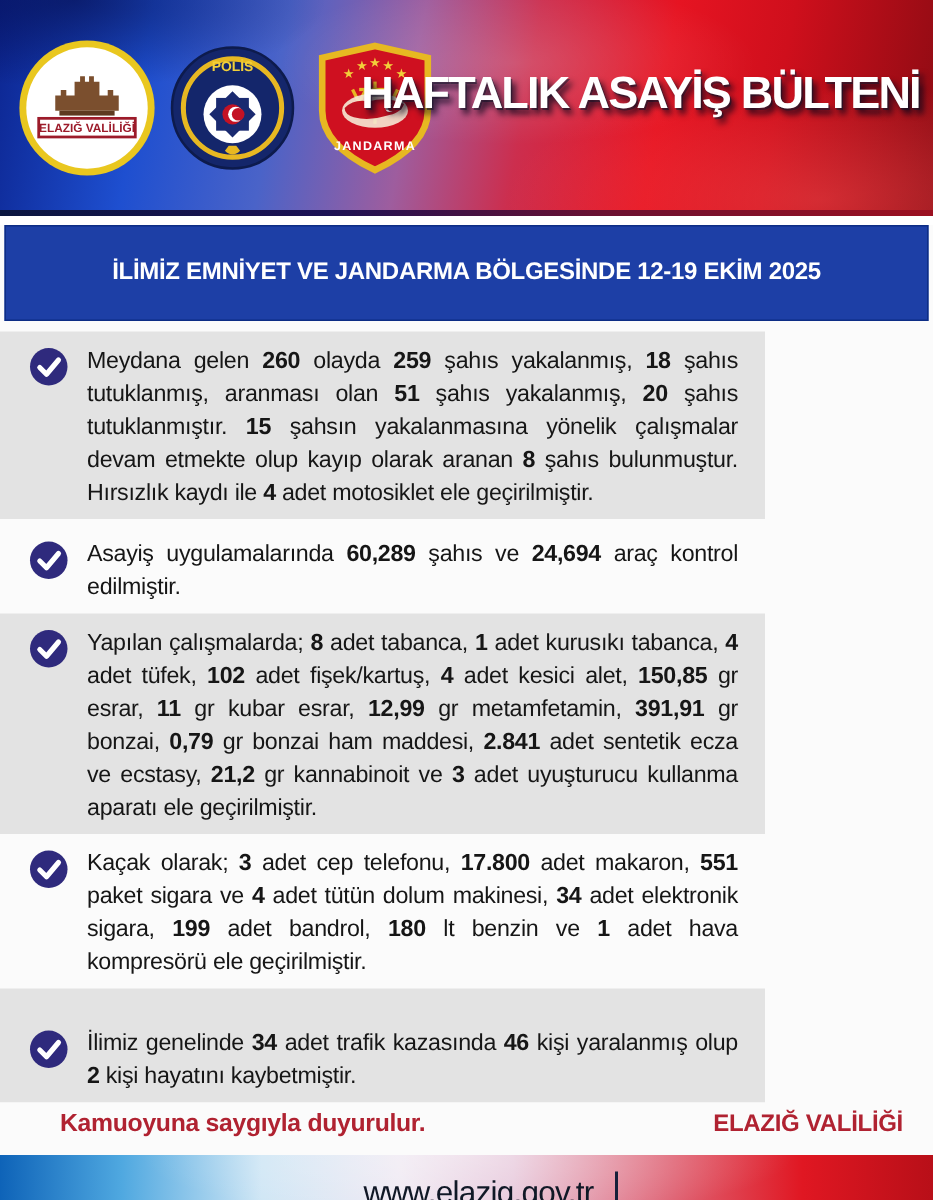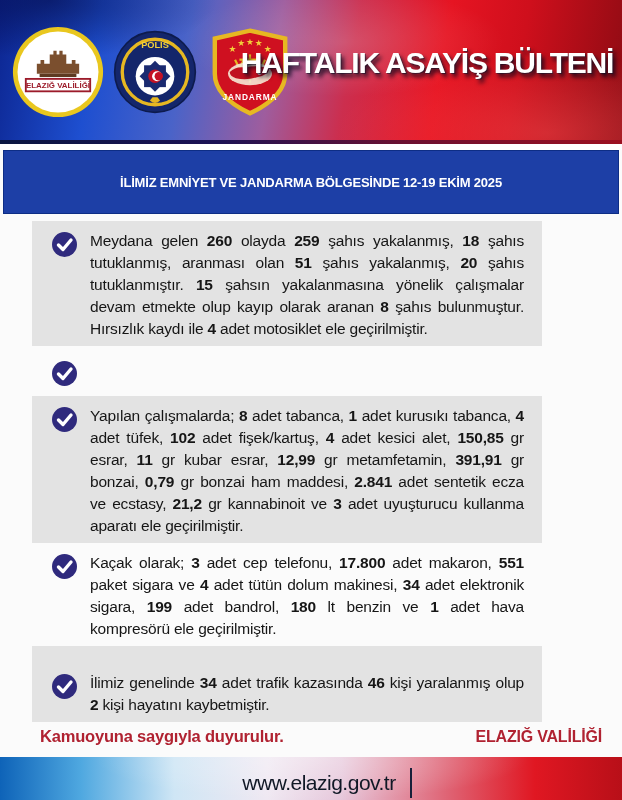--- a/index.html
+++ b/index.html
@@ -35,26 +35,26 @@
   .header-strip{width:622px;height:4px;
     background:linear-gradient(90deg,#0a1640 0%,#1c1255 35%,#6b1030 65%,#9c1020 100%);}
   .white-gap-sm{width:622px;height:6px;background:#fff;}
 
   
   .subtitle-bar{
     width:616px;margin:0 3px;height:64px;background:var(--bar-blue);
     border:1px solid #0d2d85;display:flex;flex-direction:column;justify-content:center;
     text-align:center;color:#fff;font-weight:bold;
   }
-  .subtitle-line1{font-size:13px;letter-spacing:-0.2px;white-space:nowrap;}
+  .subtitle-line1{font-size:16px;letter-spacing:-0.2px;white-space:nowrap;}
   .subtitle-line2{font-size:19px;letter-spacing:-0.2px;margin-top:4px;}
   .white-gap{width:622px;height:7px;background:var(--band-white);}
 
   
-  .bulletin-list{width:510px;margin-left:32px;}
+  .bulletin-list{width:510px;}
   .bullet-row{display:flex;align-items:flex-start;padding:9px 18px 6px 14px;}
   .bullet-row.shade-gray{background:var(--band-gray);}
   .bullet-row.shade-white{background:var(--band-white);}
   .bullet-row:nth-of-type(1){min-height:97px;}
   .bullet-row:nth-of-type(2){min-height:50px;padding-top:13px;}
   .bullet-row:nth-of-type(3){min-height:130px;}
   .bullet-row:nth-of-type(4){min-height:90px;justify-content:flex-end;}
   .bullet-row:nth-of-type(5){min-height:60px;padding-top:26px;}
   .bullet-row:nth-of-type(6){min-height:65px;padding-top:13px;}
   .check{
@@ -165,20 +165,21 @@
       </span>
       <p class="bullet-text"><span>Meydana gelen </span><b>260</b><span> olayda </span><b>259</b><span> şahıs yakalanmış, </span><b>18</b><span> şahıs tutuklanmış, aranması olan </span><b>51</b><span> şahıs yakalanmış, </span><b>20</b><span> şahıs tutuklanmıştır. </span><b>15</b><span> şahsın yakalanmasına yönelik çalışmalar devam etmekte olup kayıp olarak aranan </span><b>8</b><span> şahıs bulunmuştur. Hırsızlık kaydı ile </span><b>4</b><span> adet motosiklet ele geçirilmiştir.</span></p>
     </div>
 
     <div class="bullet-row shade-white">
       <span class="check">
         <svg viewBox="0 0 25 25">
           <path d="M6.5 13 L11 17.5 L19 8" fill="none" stroke="#ffffff" stroke-width="3.4" stroke-linecap="round" stroke-linejoin="round"></path>
         </svg>
       </span>
+      <p class="bullet-text"><span>Asayiş uygulamalarında </span><b>60,289</b><span> şahıs ve </span><b>24,694</b><span> araç kontrol edilmiştir.</span></p>
     </div>
 
     <div class="bullet-row shade-gray">
       <span class="check">
         <svg viewBox="0 0 25 25">
           <path d="M6.5 13 L11 17.5 L19 8" fill="none" stroke="#ffffff" stroke-width="3.4" stroke-linecap="round" stroke-linejoin="round"></path>
         </svg>
       </span>
       <p class="bullet-text"><span>Yapılan çalışmalarda; </span><b>8</b><span> adet tabanca, </span><b>1</b><span> adet kurusıkı tabanca, </span><b>4</b><span> adet tüfek, </span><b>102</b><span> adet fişek/kartuş, </span><b>4</b><span> adet kesici alet, </span><b>150,85</b><span> gr esrar, </span><b>11</b><span> gr kubar esrar, </span><b>12,99</b><span> gr metamfetamin, </span><b>391,91</b><span> gr bonzai, </span><b>0,79</b><span> gr bonzai ham maddesi, </span><b>2.841</b><span> adet sentetik ecza ve ecstasy, </span><b>21,2</b><span> gr kannabinoit ve </span><b>3</b><span> adet uyuşturucu kullanma aparatı ele geçirilmiştir.</span></p>
     </div>

